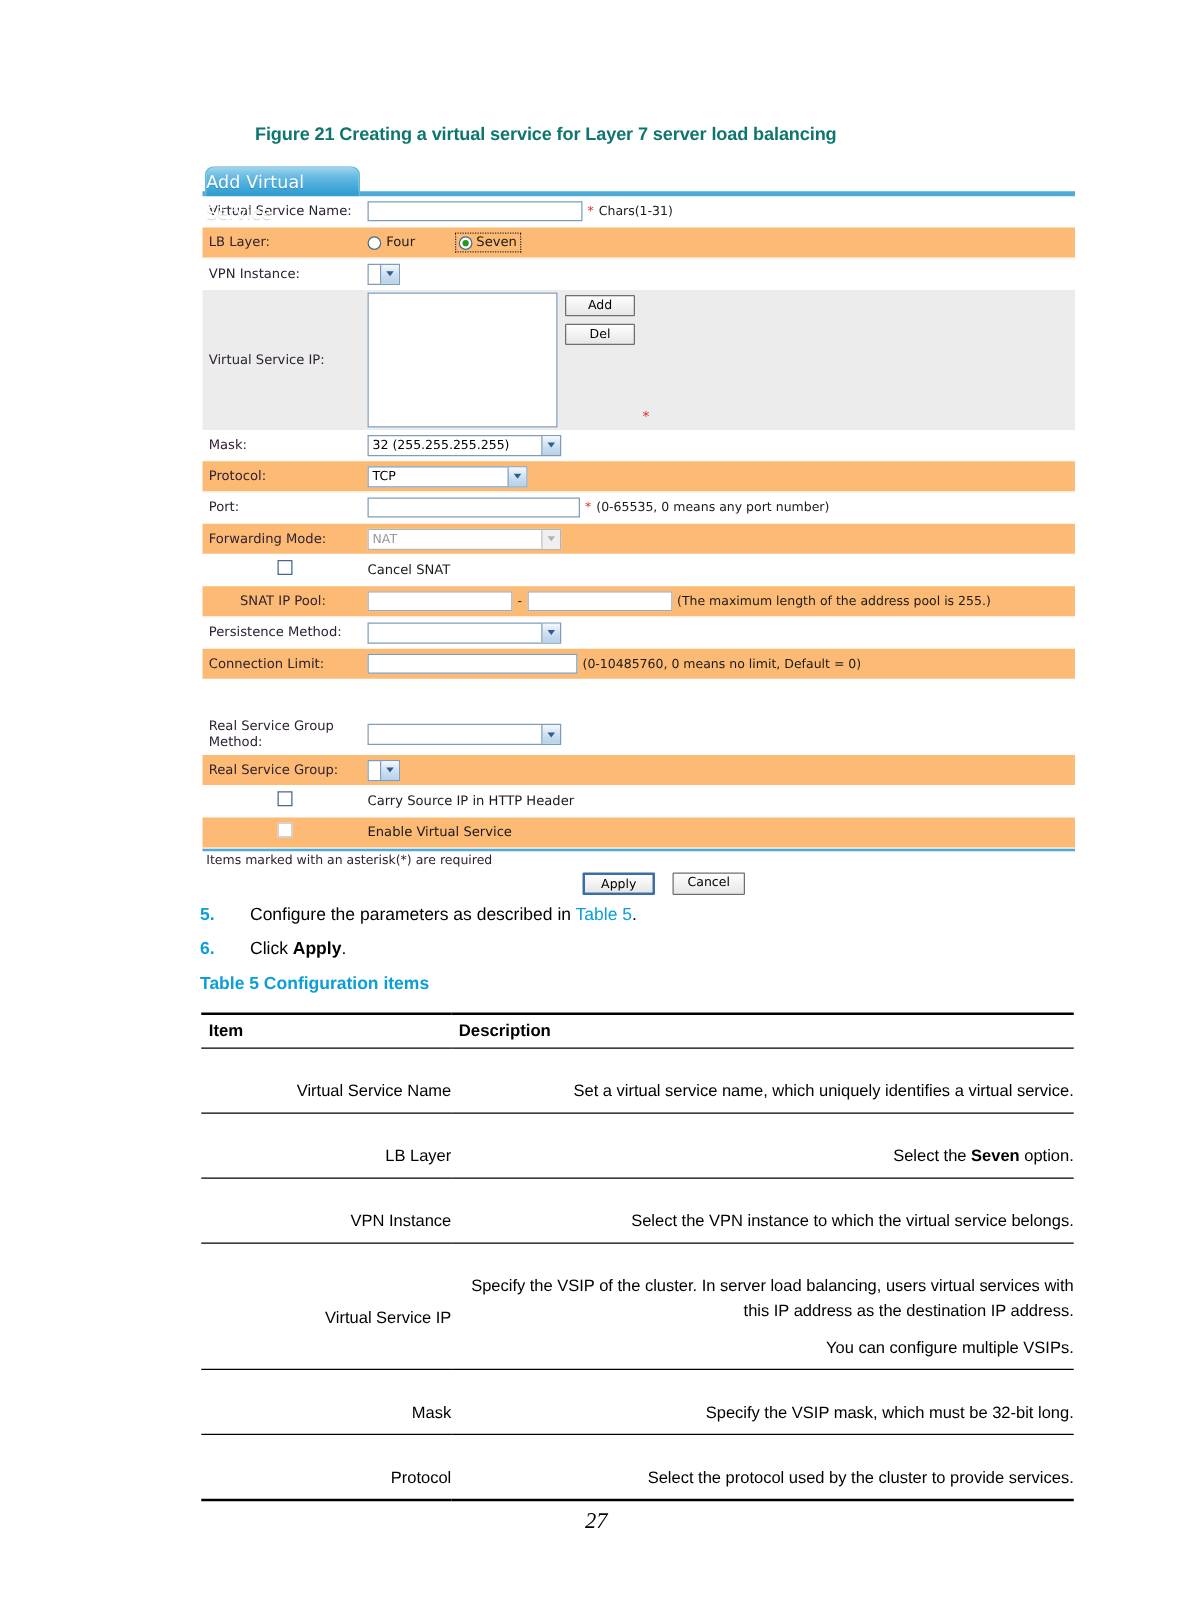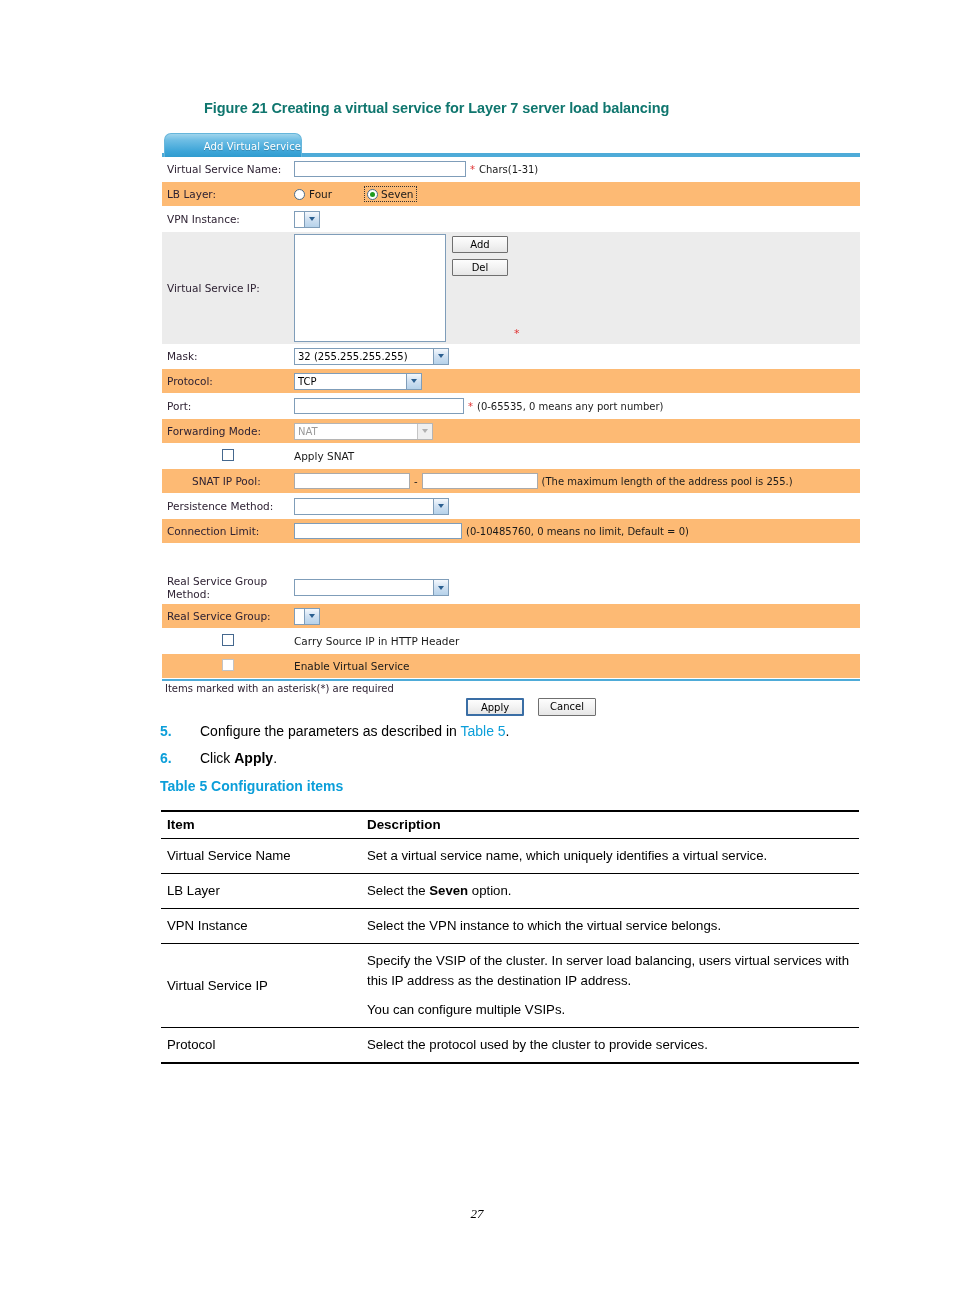--- a/index.html
+++ b/index.html
@@ -42,29 +42,29 @@
   }
 
   .tabstrip {
     position: relative;
     height: 24px;
   }
   .tab {
     position: absolute;
     left: 2px;
     top: 0;
-    width: 138px;
+    width: 124px;
     height: 24px;
     border-radius: 7px 7px 0 0;
     background: linear-gradient(to bottom, #9fd4ec 0%, #6dbde4 28%, #3da5d8 75%, #2f9ccf 100%);
     border: 1px solid #66b6db;
     border-bottom: none;
     color: #ffffff;
-    font-size: 10px;
-    text-align: right;
+    font-size: 14px;
+    text-align: left;
     line-height: 25px;
     letter-spacing: 0.1px;
     text-shadow: 0 1px 0 rgba(0,0,0,.18);
   }
   .tab-underline {
     position: absolute;
     left: 0; right: 0;
     top: 20px;
     height: 4px;
     background: #4eabd8;
@@ -136,21 +136,21 @@
     border-left: 3px solid transparent;
     border-right: 3px solid transparent;
     border-top: 4px solid #2b5f90;
   }
   .combo.dis { border-color: #b5b5b5; color: #9a9a9a; }
   .combo.dis .arrow { background: #efefef; border-left-color:#c5c5c5; }
   .combo.dis .arrow::after { border-top-color: #b0b0b0; }
   .c-empty  { width: 26px; }
   .c-mask   { width: 155px; }
   .c-proto  { width: 128px; }
-  .c-fwd    { width: 139px; }
+  .c-fwd    { width: 155px; }
   .c-pers   { width: 155px; }
   .c-rsgm   { width: 155px; }
 
   
   .radio-wrap { display: inline-flex; align-items: center; gap: 4px; margin-right: 30px; }
   .radio {
     width: 11px; height: 11px; border-radius: 50%;
     border: 1px solid #4b6a86; background: #ffffff;
     display: inline-block; position: relative;
   }
@@ -236,37 +236,38 @@
   }
   .conf-table thead th {
     text-align: left;
     font-weight: bold;
     padding: 5px 0 6px 6px;
     border-top: 2.5px solid #000;
     border-bottom: 1.6px solid #000;
     font-size: 13.4px;
   }
   .conf-table td {
-    padding: 7px 0 8px 6px;
+    padding: 24px 0 8px 6px;
     border-bottom: 1px solid #000;
     vertical-align: top;
     line-height: 1.45;
+    text-align: right;
   }
   .conf-table td.col-item { width: 200px; }
   .conf-table tr.last td { border-bottom: 2.5px solid #000; }
   .conf-table td p { margin: 0; }
   .conf-table td p + p { margin-top: 10px; }
 
   
   .page-num {
     position: absolute;
     left: 0; right: 0;
     top: 1206px;
     text-align: center;
-    font-size: 13px;
+    font-size: 18px;
     font-style: italic;
     font-family: "Liberation Serif", serif;
     color: #000;
   }
 </style>
 </head>
 <body>
 
 <div class="page">
 
@@ -361,21 +362,21 @@
             <span class="arrow"></span>
           </span>
         </div>
       </div>
 
       <div class="row">
         <div class="lbl" style="text-align:center;padding-left:0;">
           <span class="cbx"></span>
         </div>
         <div class="field">
-          <span>Apply SNAT</span>
+          <span>Cancel SNAT</span>
         </div>
       </div>
 
       <div class="row alt">
         <div class="lbl indent">SNAT IP Pool:</div>
         <div class="field">
           <input class="txt w-snat dis" type="text" value="" style="">
           <span class="hint">-</span>
           <input class="txt w-snat dis" type="text" value="" style="">
           <span class="hint">(The maximum length of the address pool is 255.)</span>
@@ -481,20 +482,24 @@
         <td class="col-item">VPN Instance</td>
         <td>Select the VPN instance to which the virtual service belongs.</td>
       </tr>
       <tr>
         <td class="col-item" style="vertical-align:middle;">Virtual Service IP</td>
         <td>
           <p>Specify the VSIP of the cluster. In server load balancing, users virtual services with this IP address as the destination IP address.</p>
           <p>You can configure multiple VSIPs.</p>
         </td>
       </tr>
+      <tr>
+        <td class="col-item">Mask</td>
+        <td>Specify the VSIP mask, which must be 32-bit long.</td>
+      </tr>
       <tr class="last">
         <td class="col-item">Protocol</td>
         <td>Select the protocol used by the cluster to provide services.</td>
       </tr>
     </tbody>
   </table>
 
   <div class="page-num">27</div>
 
 </div>

